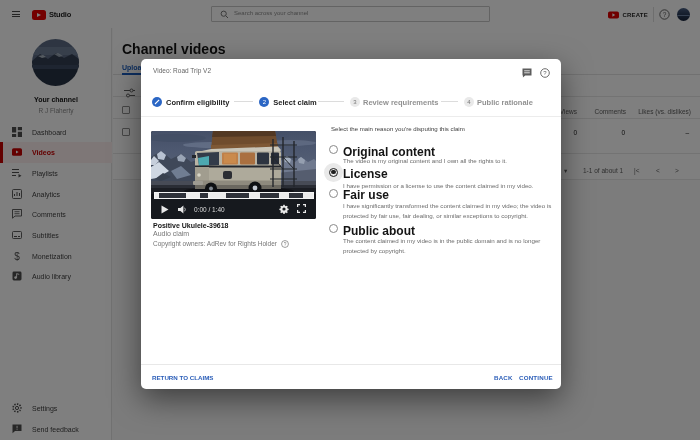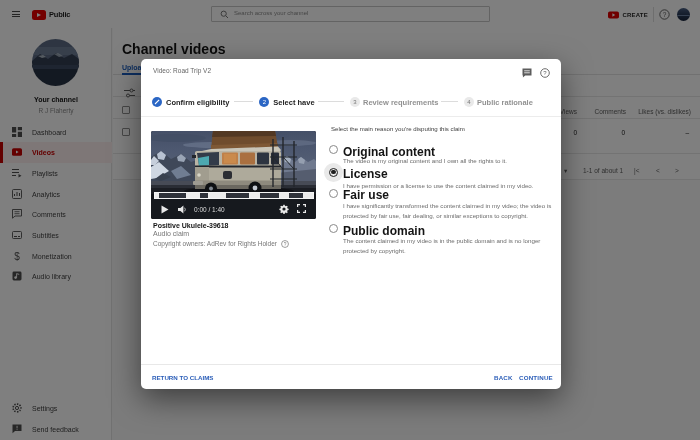--- a/index.html
+++ b/index.html
@@ -93,21 +93,21 @@
 <body>
 <div id="app">
 
   <div id="topbar">
     <div id="burger">
         <div style="top:11px"></div>
         <div style="top:13.5px"></div>
         <div style="top:16px"></div>
       </div>
     <div id="logo"></div>
-    <div id="studiotxt">Public</div>
+    <div id="studiotxt">Studio</div>
     <div id="search">
       <svg style="position:absolute;left:8px;top:3px" width="9" height="9" viewBox="0 0 9 9">
           <circle cx="3.7" cy="3.7" r="2.6" fill="none" stroke="#777" stroke-width="1"></circle>
           <line x1="5.7" y1="5.7" x2="8" y2="8" stroke="#777" stroke-width="1"></line>
         </svg>
     </div>
     <div id="searchtxt">Search across your channel</div>
     <svg style="position:absolute;left:608px;top:11px" width="11" height="8" viewBox="0 0 11 8">
         <rect x="0" y="0.5" width="11" height="7" rx="1.8" fill="#e00000"></rect>
         <path d="M4.4 2.2 L7.2 4 L4.4 5.8 Z" fill="#fff"></path>
@@ -257,21 +257,21 @@
       </svg>
 
     <div class="step blue" style="left:10.5px">
       <svg width="10" height="10" viewBox="0 0 10 10" style="position:absolute;left:0;top:0">
           <path d="M3 7 L6.6 3.4 M6.2 3 l0.9 0.9" stroke="#fff" stroke-width="1.1" fill="none"></path>
         </svg>
     </div>
     <div class="steplbl" style="left:25px">Confirm eligibility</div>
     <div class="stepline" style="left:93px;width:19px"></div>
     <div class="step blue" style="left:118.3px">2</div>
-    <div class="steplbl" style="left:132.3px">Select have</div>
+    <div class="steplbl" style="left:132.3px">Select claim</div>
     <div class="stepline" style="left:177px;width:26px"></div>
     <div class="step grey" style="left:209px">3</div>
     <div class="steplbl grey" style="left:222px">Review requirements</div>
     <div class="stepline" style="left:300px;width:17px"></div>
     <div class="step grey" style="left:323px">4</div>
     <div class="steplbl grey" style="left:336px">Public rationale</div>
     <div id="bodydiv"></div>
 
     <div id="player">
       <svg id="vimg" width="165" height="68" viewBox="0 0 165 68" preserveAspectRatio="none">
@@ -383,21 +383,21 @@
     <div class="optlbl" style="top:85.5px">Original content</div>
     <div class="optdesc" style="top:97px">The video is my original content and I own all the rights to it.</div>
     <div id="halo"></div>
     <div class="radio on" style="top:108.5px"></div>
     <div class="optlbl" style="top:108px">License</div>
     <div class="optdesc" style="top:121.5px">I have permission or a license to use the content claimed in my video.</div>
     <div class="radio" style="top:129.5px"></div>
     <div class="optlbl" style="top:129px">Fair use</div>
     <div class="optdesc" style="top:142px">I have significantly transformed the content claimed in my video; the video is protected by fair use, fair dealing, or similar exceptions to copyright.</div>
     <div class="radio" style="top:165px"></div>
-    <div class="optlbl" style="top:164.5px">Public domain</div>
+    <div class="optlbl" style="top:164.5px">Public about</div>
     <div class="optdesc" style="top:177px">The content claimed in my video is in the public domain and is no longer protected by copyright.</div>
 
     <div id="dfooter">
       <div class="blink" style="left:11px;letter-spacing:0">RETURN TO CLAIMS</div>
       <div class="blink" style="left:353px">BACK</div>
       <div class="blink" style="left:378px">CONTINUE</div>
     </div>
   </div>
 </div>
 

